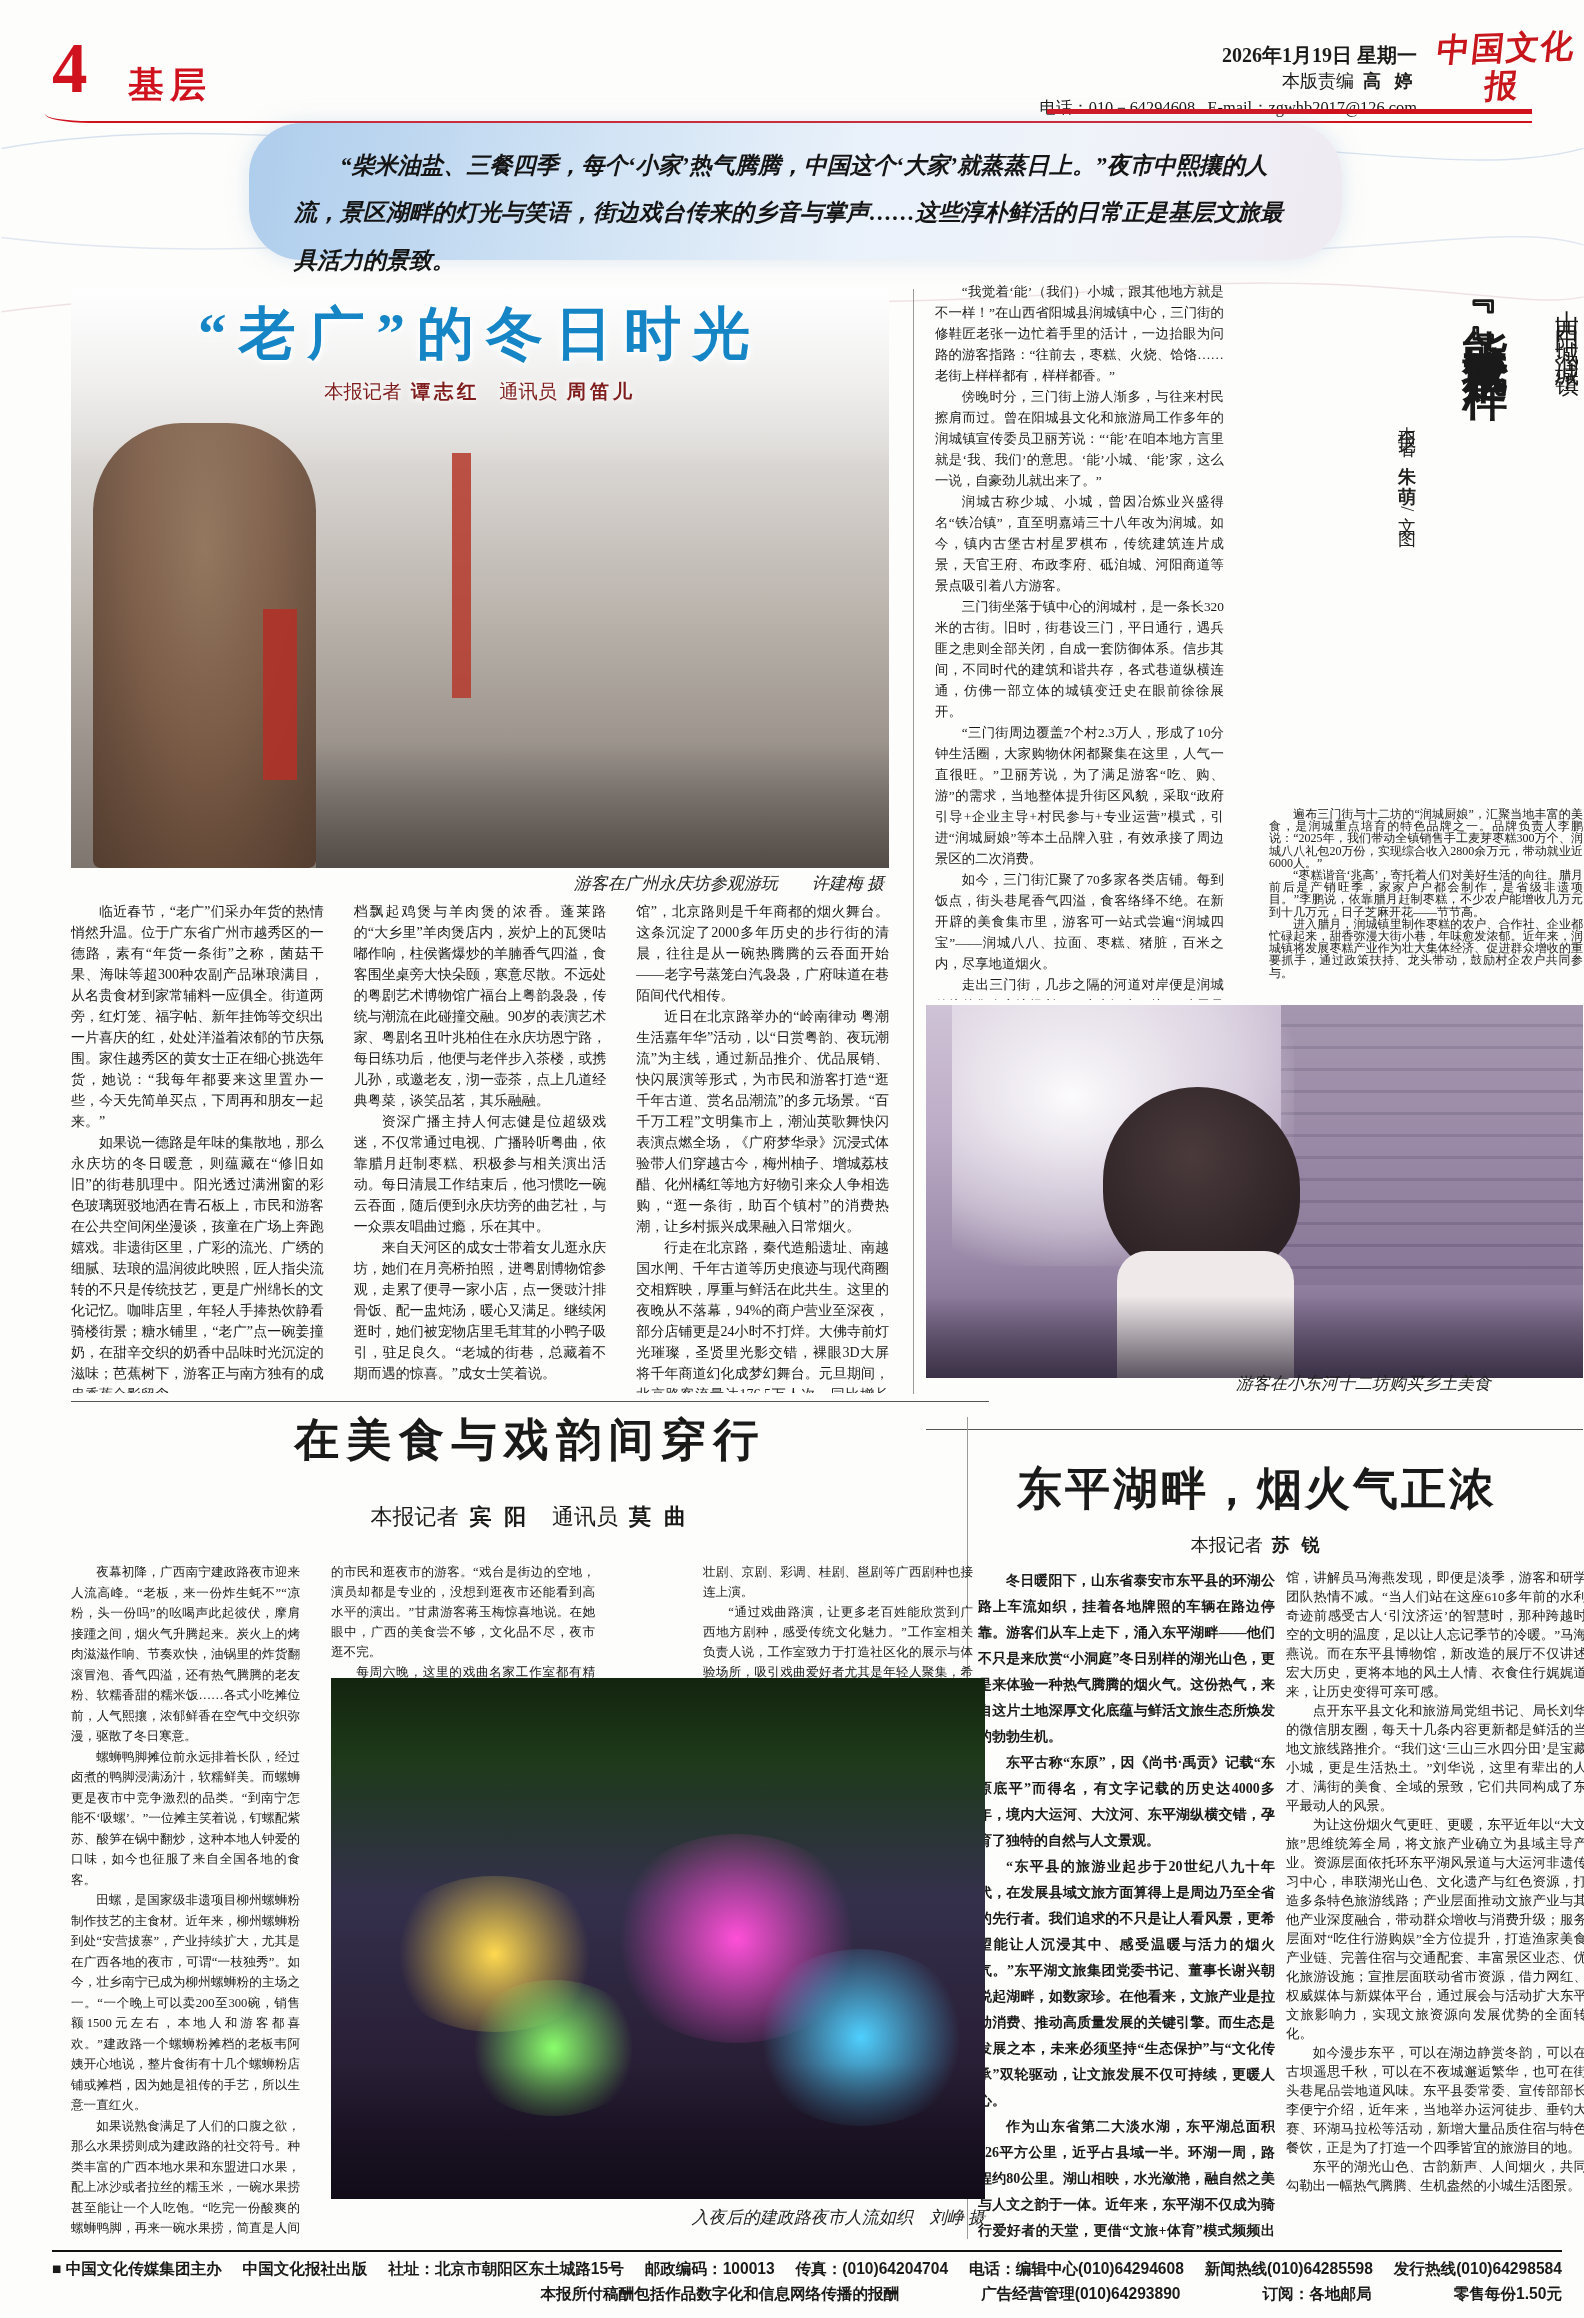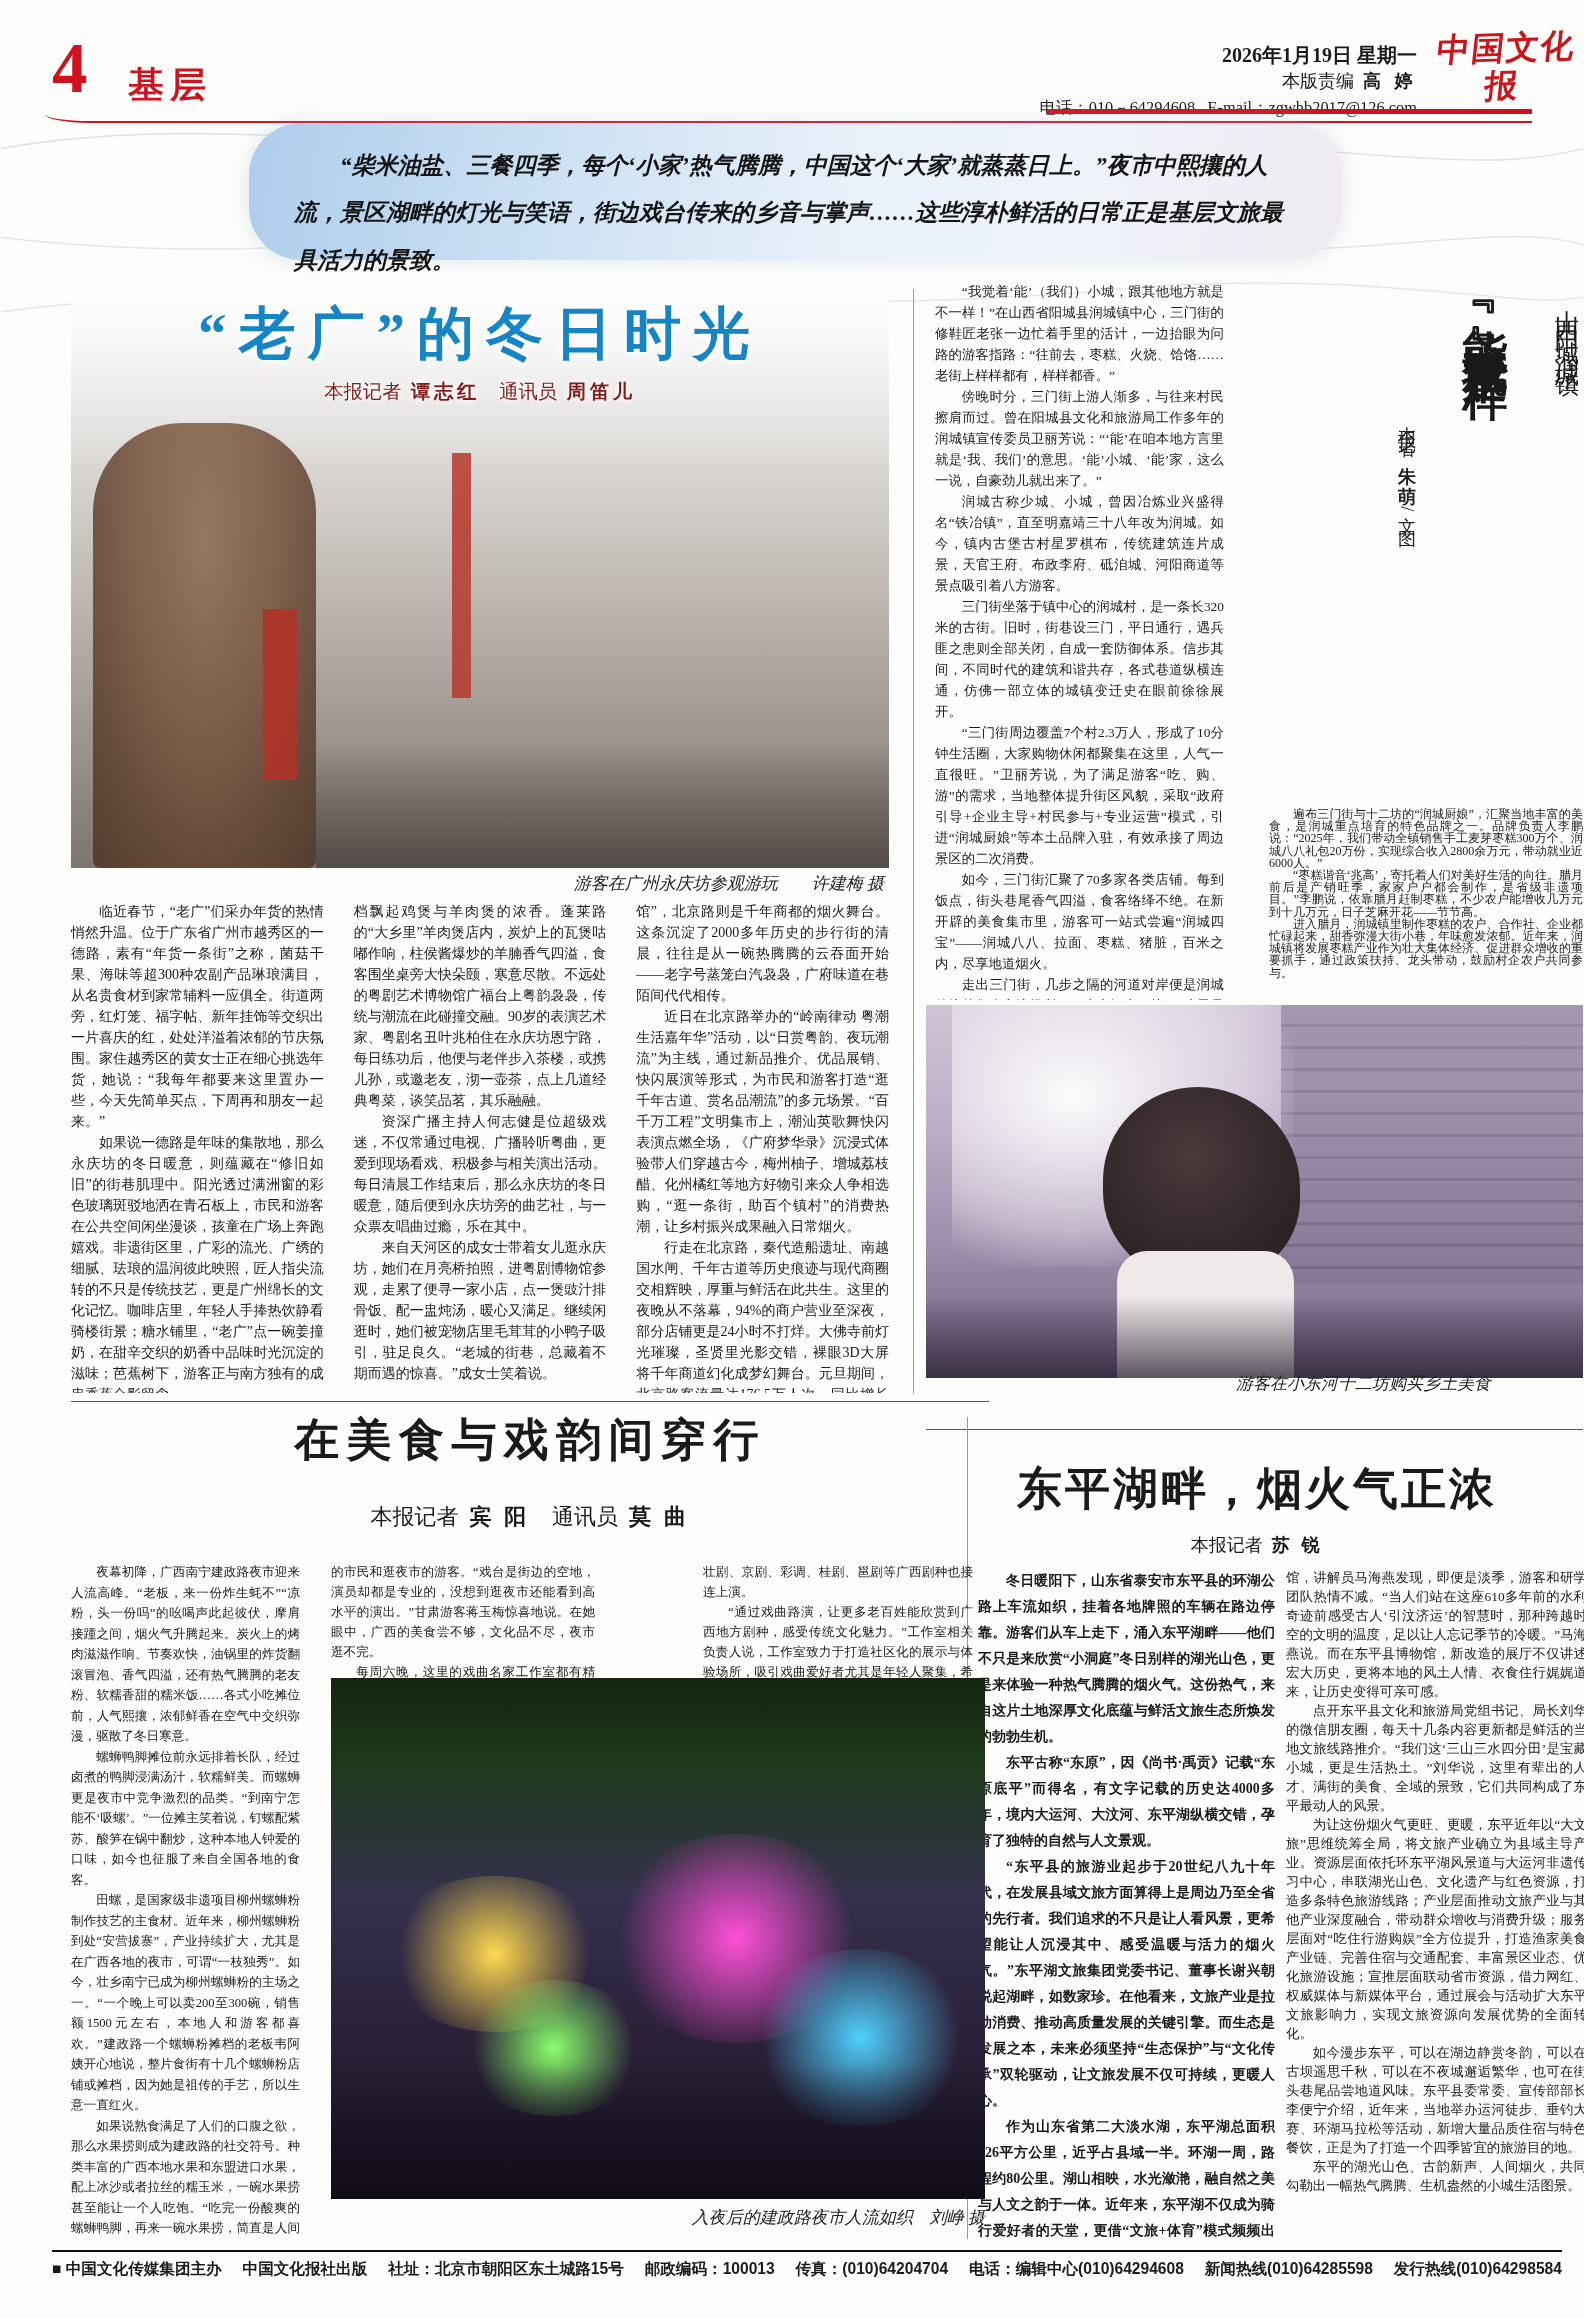--- a/index.html
+++ b/index.html
@@ -151,21 +151,21 @@
     <span>本报记者</span>&nbsp;&nbsp;<span class="nm">谭志红</span>&nbsp;&nbsp;&nbsp;&nbsp;<span>通讯员</span>&nbsp;&nbsp;<span class="nm">周笛儿</span>
   </div>
   <div class="abs caption1 caption">游客在广州永庆坊参观游玩　　许建梅  摄</div>
   <div class="abs gz-cols">
     <div class="col">
         <p>临近春节，“老广”们采办年货的热情悄然升温。位于广东省广州市越秀区的一德路，素有“年货一条街”之称，菌菇干果、海味等超300种农副产品琳琅满目，从名贵食材到家常辅料一应俱全。街道两旁，红灯笼、福字帖、新年挂饰等交织出一片喜庆的红，处处洋溢着浓郁的节庆氛围。家住越秀区的黄女士正在细心挑选年货，她说：“我每年都要来这里置办一些，今天先简单买点，下周再和朋友一起来。”</p>
         <p>如果说一德路是年味的集散地，那么永庆坊的冬日暖意，则蕴藏在“修旧如旧”的街巷肌理中。阳光透过满洲窗的彩色玻璃斑驳地洒在青石板上，市民和游客在公共空间闲坐漫谈，孩童在广场上奔跑嬉戏。非遗街区里，广彩的流光、广绣的细腻、珐琅的温润彼此映照，匠人指尖流转的不只是传统技艺，更是广州绵长的文化记忆。咖啡店里，年轻人手捧热饮静看骑楼街景；糖水铺里，“老广”点一碗姜撞奶，在甜辛交织的奶香中品味时光沉淀的滋味；芭蕉树下，游客正与南方独有的成串香蕉合影留念……</p>
       </div>
     <div class="col">
         <p class="cont">档飘起鸡煲与羊肉煲的浓香。蓬莱路的“大乡里”羊肉煲店内，炭炉上的瓦煲咕嘟作响，柱侯酱爆炒的羊腩香气四溢，食客围坐桌旁大快朵颐，寒意尽散。不远处的粤剧艺术博物馆广福台上粤韵袅袅，传统与潮流在此碰撞交融。90岁的表演艺术家、粤剧名丑叶兆柏住在永庆坊恩宁路，每日练功后，他便与老伴步入茶楼，或携儿孙，或邀老友，沏一壶茶，点上几道经典粤菜，谈笑品茗，其乐融融。</p>
-        <p>资深广播主持人何志健是位超级戏迷，不仅常通过电视、广播聆听粤曲，更爱到现场看戏、积极参与相关演出活动。每日清晨工作结束后，那么永庆坊的冬日暖意，随后便到永庆坊旁的曲艺社，与一众票友唱曲过瘾，乐在其中。</p>
+        <p>资深广播主持人何志健是位超级戏迷，不仅常通过电视、广播聆听粤曲，依靠腊月赶制枣糕、积极参与相关演出活动。每日清晨工作结束后，他习惯吃一碗云吞面，随后便到永庆坊旁的曲艺社，与一众票友唱曲过瘾，乐在其中。</p>
         <p>来自天河区的成女士带着女儿逛永庆坊，她们在月亮桥拍照，进粤剧博物馆参观，走累了便寻一家小店，点一煲豉汁排骨饭、配一盅炖汤，暖心又满足。继续闲逛时，她们被宠物店里毛茸茸的小鸭子吸引，驻足良久。“老城的街巷，总藏着不期而遇的惊喜。”成女士笑着说。</p>
       </div>
     <div class="col">
         <p class="cont">馆”，北京路则是千年商都的烟火舞台。这条沉淀了2000多年历史的步行街的清晨，往往是从一碗热腾腾的云吞面开始——老字号蒸笼白汽袅袅，广府味道在巷陌间代代相传。</p>
         <p>近日在北京路举办的“岭南律动  粤潮生活嘉年华”活动，以“日赏粤韵、夜玩潮流”为主线，通过新品推介、优品展销、快闪展演等形式，为市民和游客打造“逛千年古道、赏名品潮流”的多元场景。“百千万工程”文明集市上，潮汕英歌舞快闪表演点燃全场，《广府梦华录》沉浸式体验带人们穿越古今，梅州柚子、增城荔枝醋、化州橘红等地方好物引来众人争相选购，“逛一条街，助百个镇村”的消费热潮，让乡村振兴成果融入日常烟火。</p>
         <p>行走在北京路，秦代造船遗址、南越国水闸、千年古道等历史痕迹与现代商圈交相辉映，厚重与鲜活在此共生。这里的夜晚从不落幕，94%的商户营业至深夜，部分店铺更是24小时不打烊。大佛寺前灯光璀璨，圣贤里光影交错，裸眼3D大屏将千年商道幻化成梦幻舞台。元旦期间，北京路客流量达176.5万人次，同比增长37.3%，这正是这冬日烟火气最生动的注脚。</p>
       </div>
   </div>
   <div class="abs vrule divider-top"></div>
 
@@ -257,15 +257,21 @@
   <div class="abs footer-row fr1">
       <p>■  中国文化传媒集团主办</p>
       <p>中国文化报社出版</p>
       <p>社址：北京市朝阳区东土城路15号</p>
       <p>邮政编码：100013</p>
       <p>传真：(010)64204704</p>
       <p>电话：编辑中心(010)64294608</p>
       <p>新闻热线(010)64285598</p>
       <p>发行热线(010)64298584</p>
     </div>
+  <div class="abs footer-row fr2">
+      <p>本报所付稿酬包括作品数字化和信息网络传播的报酬</p>
+      <p>广告经营管理(010)64293890</p>
+      <p>订阅：各地邮局</p>
+      <p>零售每份1.50元</p>
+    </div>
 
 </div>
 
 
 </body></html>

